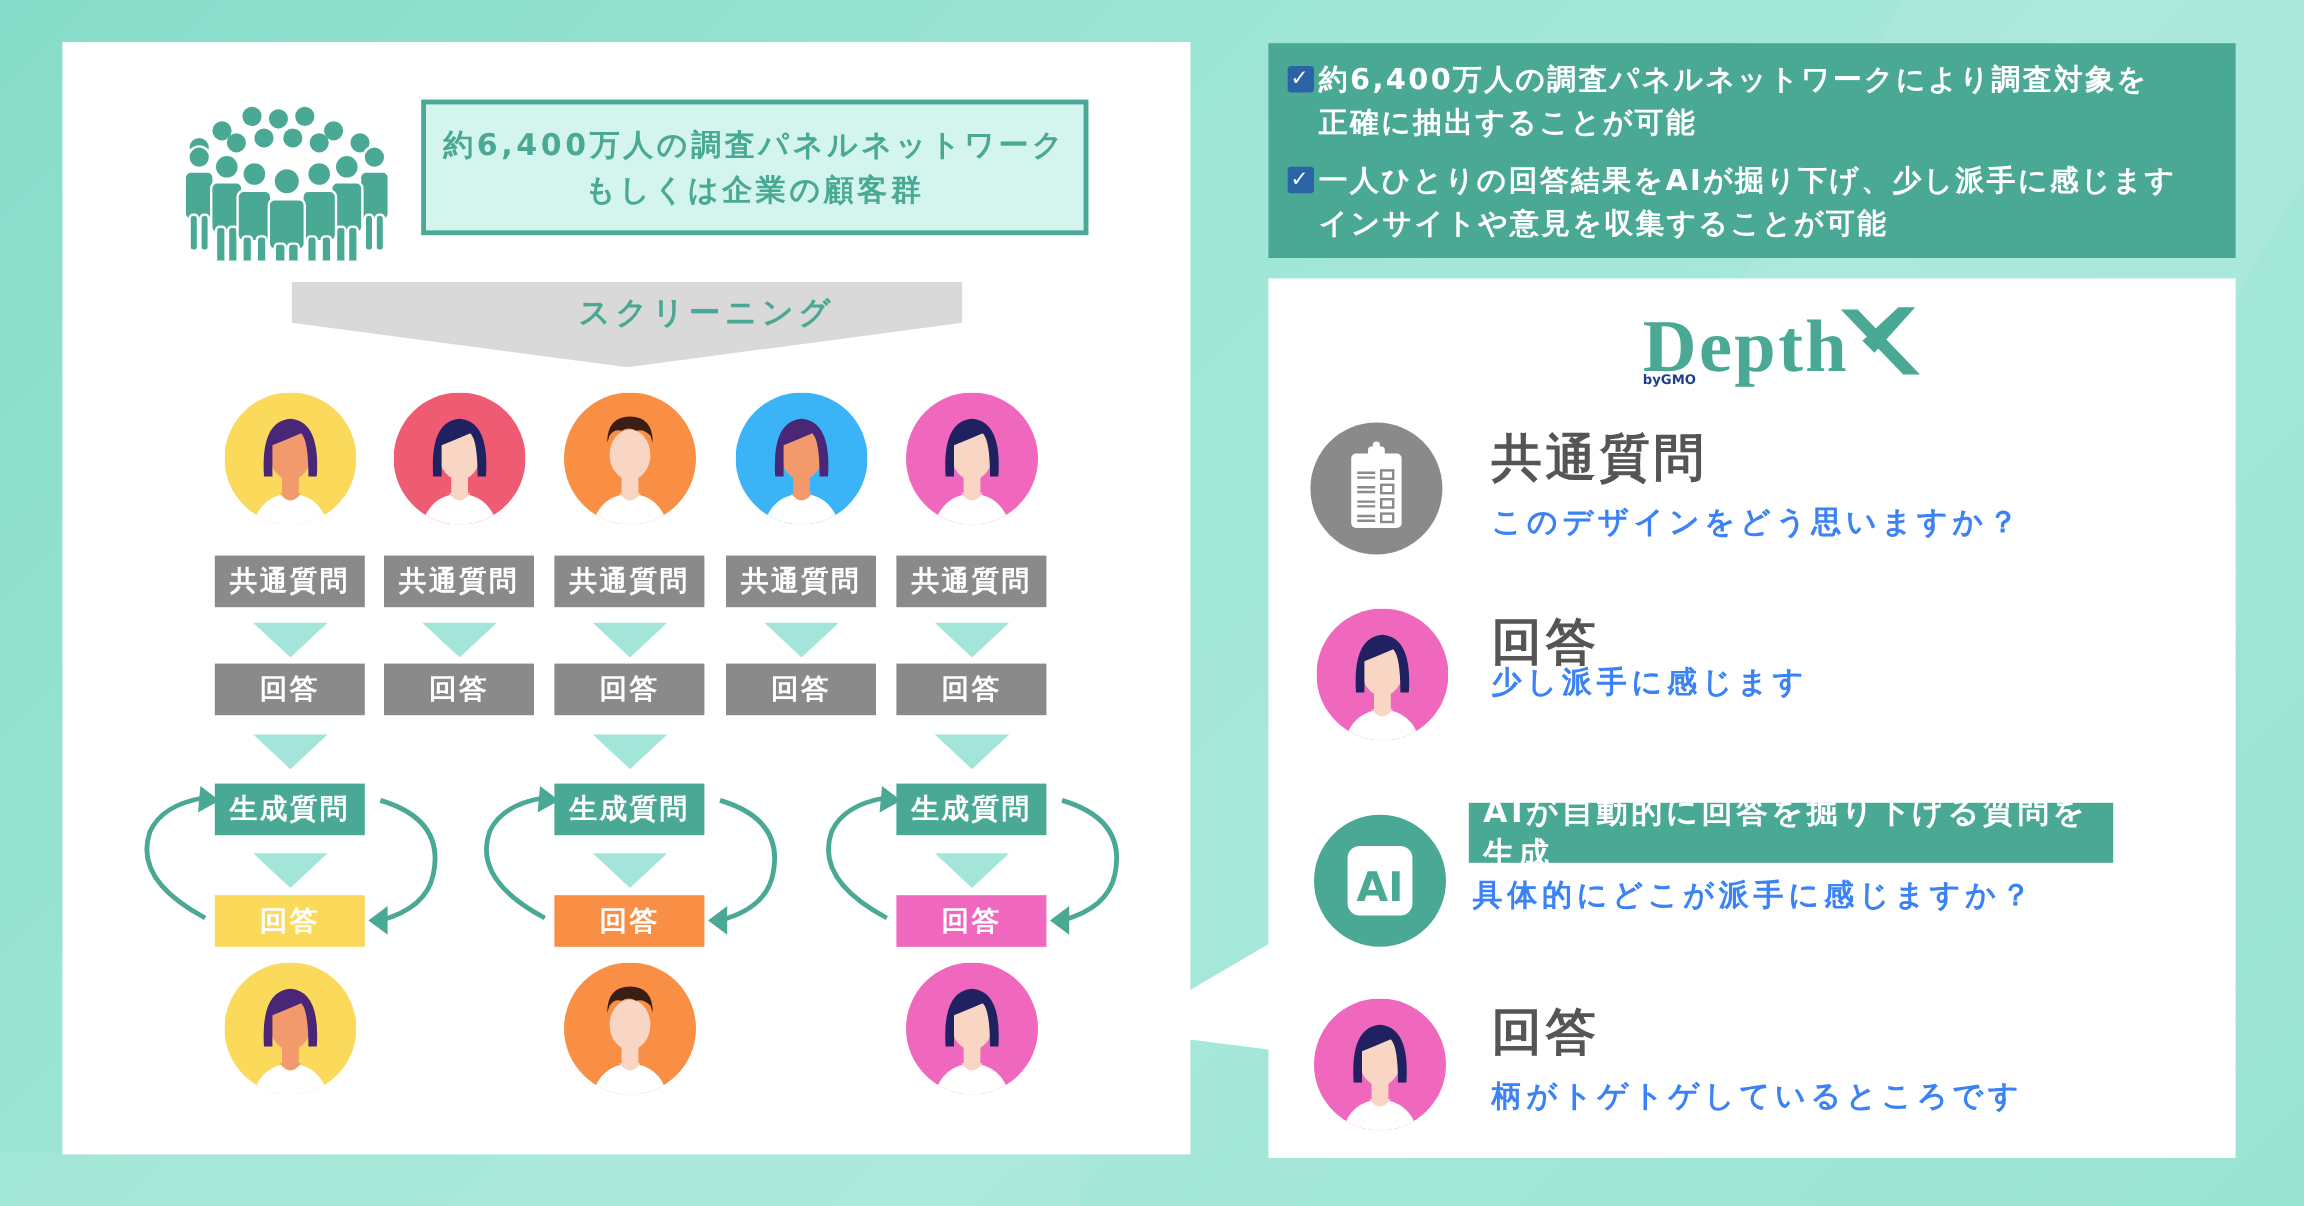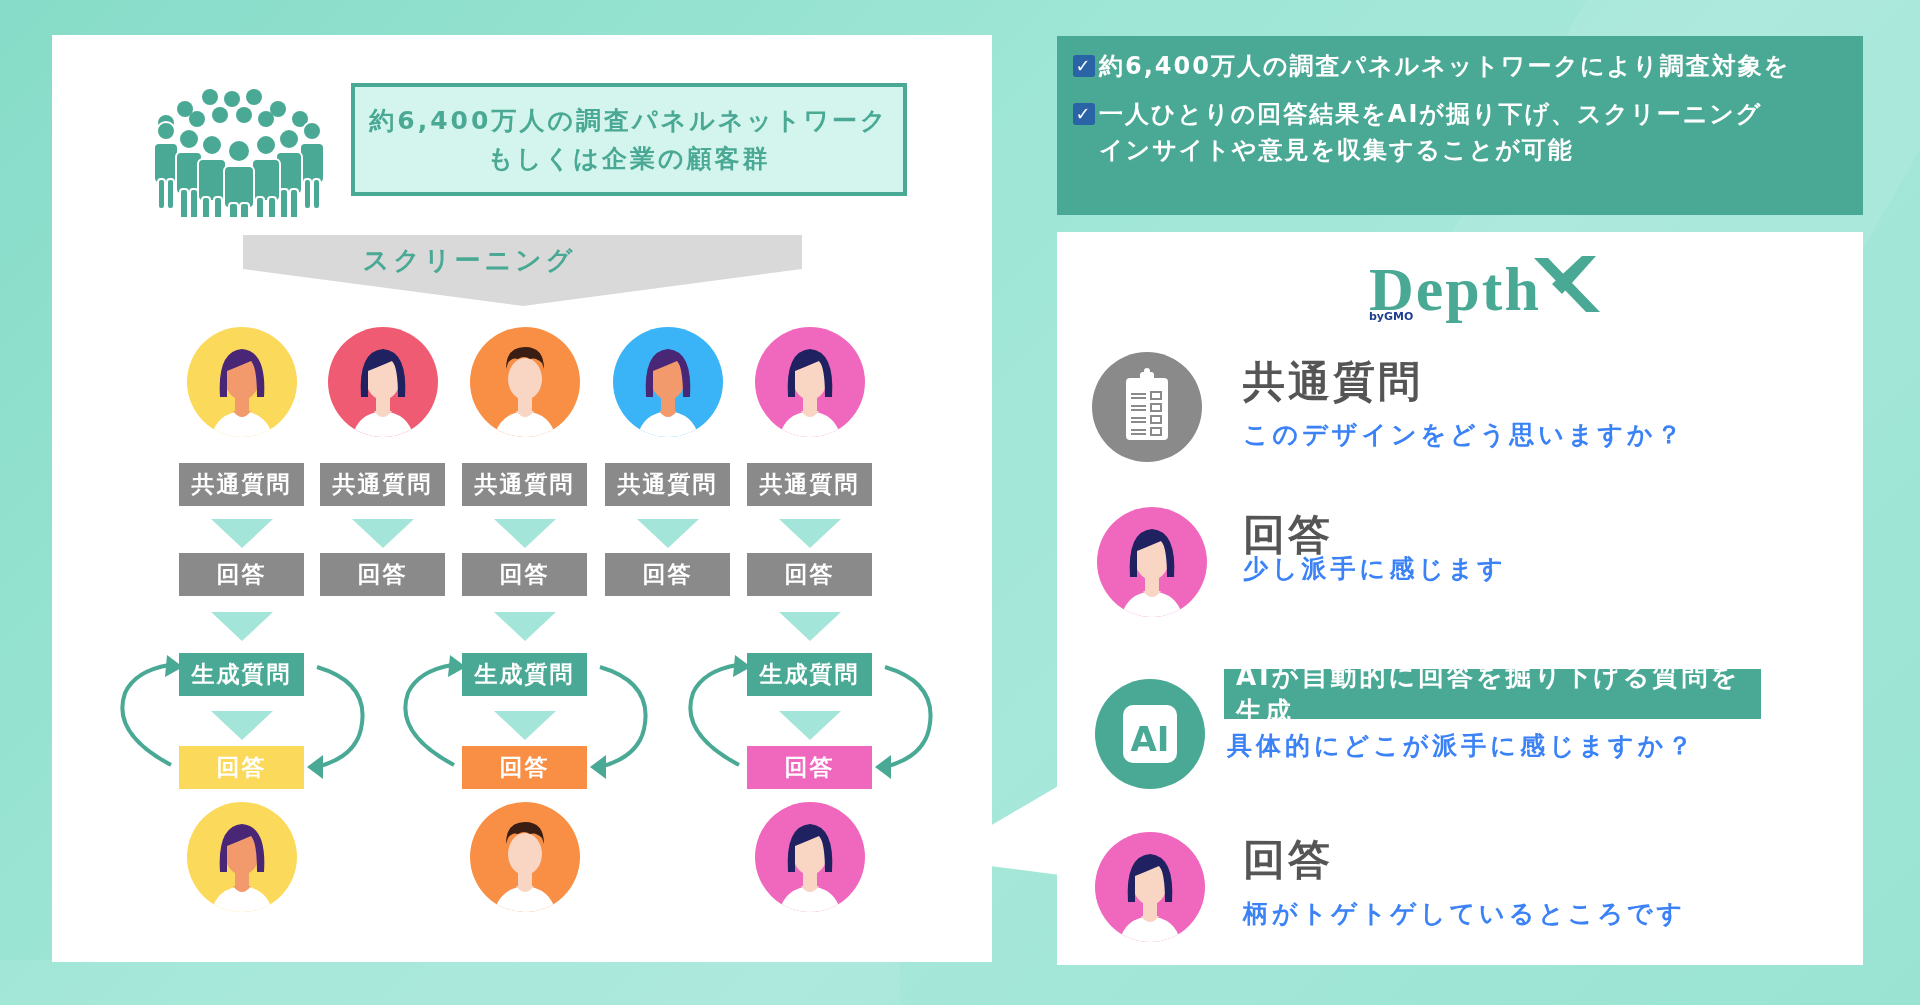--- a/index.html
+++ b/index.html
@@ -18,21 +18,21 @@
   .header-box {
     position: absolute; left: 299px; top: 48px; width: 556px; height: 113px;
     background: #d4f5ee; border: 4px solid #4aa994;
     display: flex; flex-direction: column; align-items: center; justify-content: center;
     color: #4aa994; font-size: 25px; font-weight: bold; letter-spacing: 3px; line-height: 38px;
   }
   .screening {
     position: absolute; left: 191px; top: 200px; width: 559px; height: 71px;
   }
   .screening-label {
-    position: absolute; left: 191px; top: 208px; width: 453px; text-align: center;
+    position: absolute; left: 191px; top: 208px; width: 453px; text-align: right;
     color: #4aa994; font-size: 26px; font-weight: bold; letter-spacing: 4px;
   }
   .avatar { position: absolute; width: 110px; height: 110px; border-radius: 50%; overflow: hidden; }
   .box {
     position: absolute; height: 43px; display: flex; align-items: center; justify-content: center;
     color: #ffffff; font-size: 23px; font-weight: bold; letter-spacing: 2px;
   }
   .gray { background: #8a8a8a; }
   .teal { background: #4aa994; text-align: center; }
   .tri { position: absolute; width: 0; height: 0; border-left: 31px solid transparent; border-right: 31px solid transparent; border-top: 29px solid #a3e6d9; }
@@ -259,26 +259,27 @@
     <path d="M33 70 Q30 24 55 22 Q80 24 77 70 L70 70 Q70 40 64 34 Q50 40 40 44 L40 70 Z" fill="#1f2160"></path>
   </svg></div>
     </div>
 </div>
 
 <div id="top-banner">
   <div class="bullet">
     <span class="checkbox">✓</span>
     <div>
       <div>約6,400万人の調査パネルネットワークにより調査対象を</div>
+      <div>正確に抽出することが可能</div>
     </div>
   </div>
   <div class="bullet">
     <span class="checkbox">✓</span>
     <div>
-      <div>一人ひとりの回答結果をAIが掘り下げ、スクリーニング</div>
+      <div>一人ひとりの回答結果をAIが掘り下げ、少し派手に感じます</div>
       <div>インサイトや意見を収集することが可能</div>
     </div>
   </div>
 </div>
 
 <div id="right-panel">
   <div>
     <span class="logo-text"><span>Depth</span></span>
     <svg class="abs" style="left:475px;top:22px;" width="70" height="60" viewBox="0 0 70 60">
       <polygon points="2,4 16,4 68,58 54,58" fill="#4aa994"></polygon>

